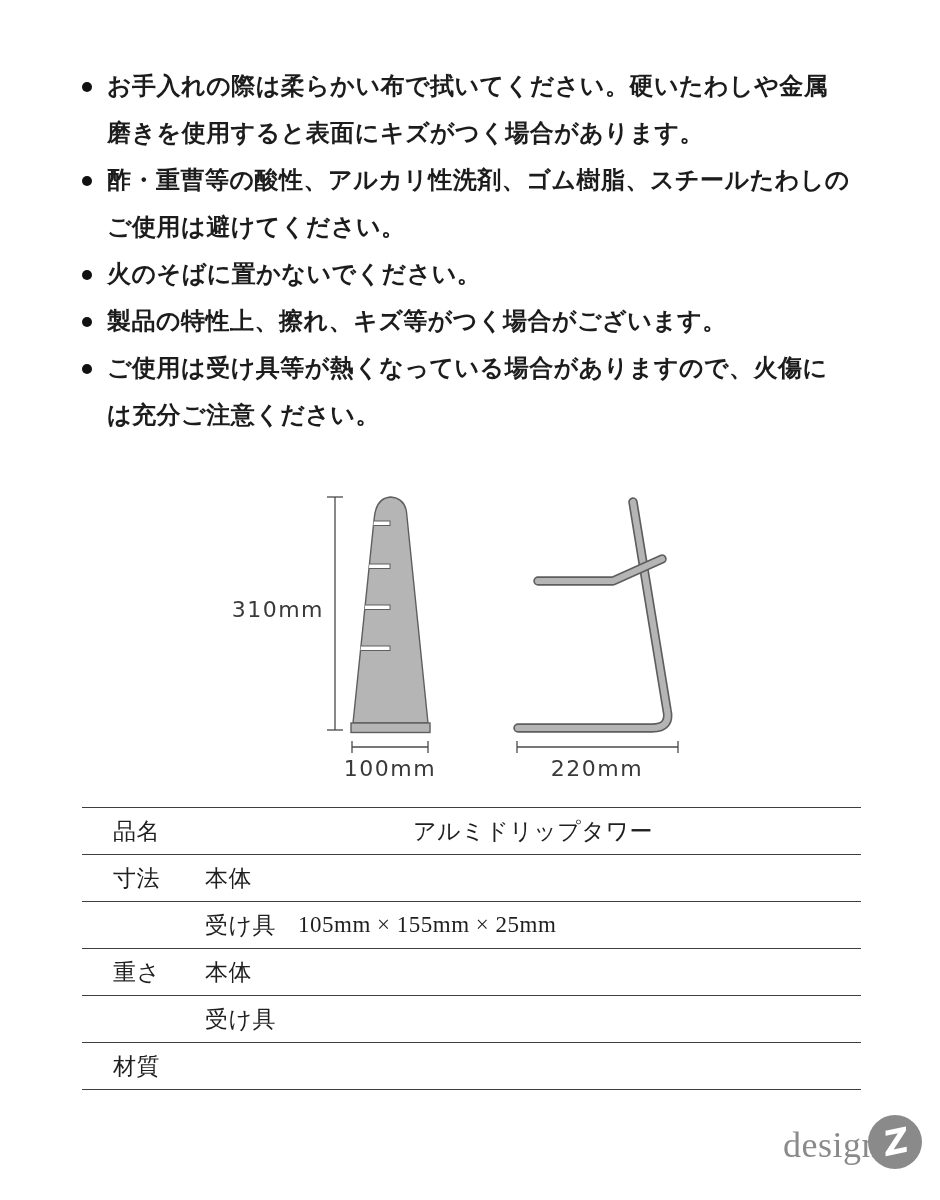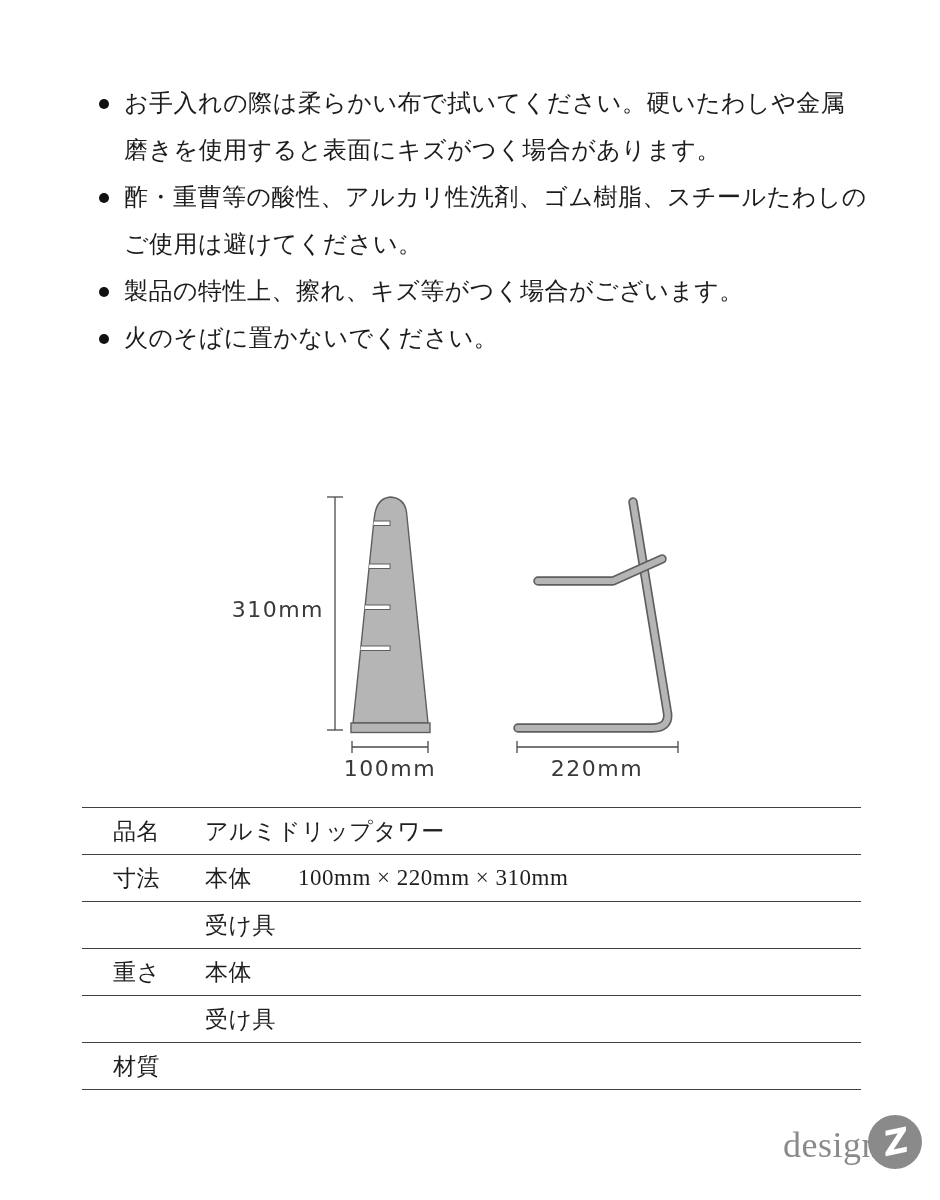--- a/index.html
+++ b/index.html
@@ -8,24 +8,25 @@
     background:#ffffff;
     position:relative;
     overflow:hidden;
     font-family:"Liberation Serif","DejaVu Serif",serif;
     color:#1f1f1f;
   }
 
   
   .notes{
     position:absolute;left:80px;top:63px;width:772px;
-    margin:17px;padding:0;list-style:none;
+    margin:0;padding:0;list-style:none;
     font-size:24px;line-height:47px;
     letter-spacing:0.5px;
     color:#1c1c1c;
+    font-weight:bold;
   }
   .notes li{
     position:relative;
     padding-left:27px;
     margin:0;
   }
   .notes li::before{
     content:"";
     position:absolute;left:2px;top:19px;
     width:10px;height:10px;border-radius:50%;
@@ -50,21 +51,21 @@
   .spec-row{
     border-top:1px solid #3f3f3f;
     height:47px;
     display:grid;
     grid-template-columns:92px 93px 1fr;
     align-items:center;
     padding-left:31px;
     box-sizing:border-box;
     font-family:Liberation Serif, serif;
   }
-  .spec-row .val-span{grid-column:2 / 4;}
+  .spec-row .val-span{grid-column:2 / 4;text-align:center;}
   .spec-label,.spec-sub,.spec-val{
     white-space:nowrap;color:#1f1f1f;letter-spacing:0.5px;
   }
 
   
   .logo{
     position:absolute;left:783px;top:1112px;width:140px;height:58px;
   }
   .logo-text{
     position:absolute;left:0;top:18px;
@@ -75,22 +76,23 @@
   .logo-mark{
     position:absolute;left:85px;top:3px;width:54px;height:54px;
   }
 </style>
 </head>
 <body>
 
 <ul class="notes">
   <li>お手入れの際は柔らかい布で拭いてください。硬いたわしや金属磨きを使用すると表面にキズがつく場合があります。</li>
   <li>酢・重曹等の酸性、アルカリ性洗剤、ゴム樹脂、スチールたわしのご使用は避けてください。</li>
+  <li>火のそばに置かないでください。</li>
   <li>製品の特性上、擦れ、キズ等がつく場合がございます。</li>
-  <li>火のそばに置かないでください。</li>
+  <li>ご使用は受け具等が熱くなっている場合がありますので、火傷には充分ご注意ください。</li>
 </ul>
 
 <svg class="diagram" viewBox="0 0 940 320" xmlns="http://www.w3.org/2000/svg">
   <defs>
     <clipPath id="towerClip">
       <path d="M 353 243 L 374 40 Q 375.5 18 390.5 17 Q 404.5 18 406.5 32 L 428 243 Z"></path>
     </clipPath>
   </defs>
 
   <g stroke="#4a4a4a" stroke-width="1.3">
@@ -139,26 +141,26 @@
 <div class="spec-table">
 
   <div class="spec-row">
     <div class="spec-label">品名</div>
     <div class="spec-val val-span">アルミドリップタワー</div>
   </div>
 
   <div class="spec-row">
     <div class="spec-label">寸法</div>
     <div class="spec-sub">本体</div>
-    <div class="spec-val">100mm × 220mm × 310mm</div>
   </div>
 
   <div class="spec-row">
     <div class="spec-label"></div>
     <div class="spec-sub">受け具</div>
+    <div class="spec-val">105mm × 155mm × 25mm</div>
   </div>
 
   <div class="spec-row">
     <div class="spec-label">重さ</div>
     <div class="spec-sub">本体</div>
   </div>
 
   <div class="spec-row">
     <div class="spec-label"></div>
     <div class="spec-sub">受け具</div>

